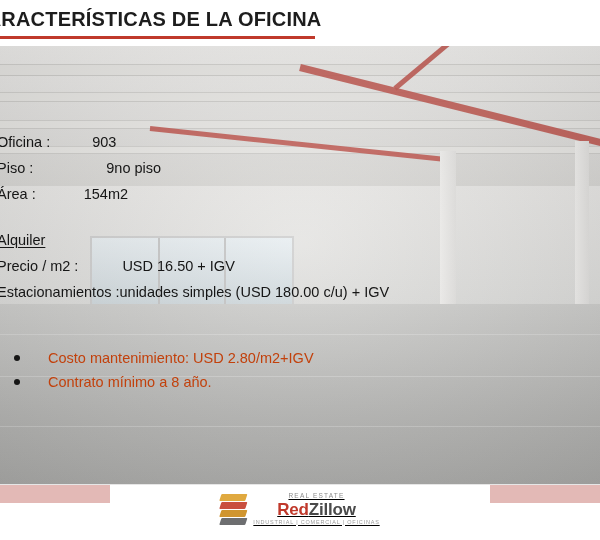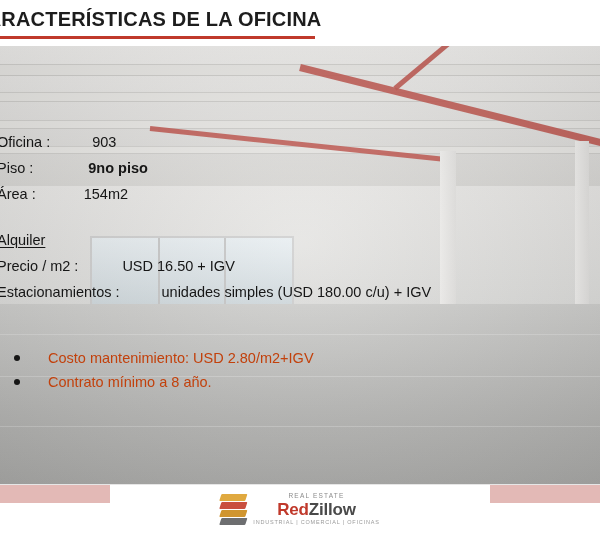--- a/index.html
+++ b/index.html
@@ -133,38 +133,38 @@
     font-size: 14.5px;
     color: #161616;
     white-space: nowrap;
   }
   .lbl { display: inline-block; }
   .val { display: inline-block; }
 
   .r-oficina { left: -3px; top: 88px; }
   .r-oficina .val { margin-left: 42px; }
   .r-piso { left: -3px; top: 114px; }
-  .r-piso .val { margin-left: 55px; font-weight: bold; }
+  .r-piso .val { margin-left: 73px; }
   .r-area { left: -3px; top: 140px; }
   .r-area .val { margin-left: 48px; }
 
   .alquiler {
     position: absolute;
     left: -3px;
     top: 186px;
     font-size: 14.5px;
     color: #161616;
     text-decoration: underline;
     text-underline-offset: 2px;
   }
 
   .r-precio { left: -3px; top: 212px; }
   .r-precio .val { margin-left: 44px; }
   .r-estac { left: -3px; top: 238px; }
-  .r-estac .val { margin-left: 42px; }
+  .r-estac .val { }
 
   .bullets {
     position: absolute;
     left: 6px;
     top: 300px;
     margin: 0;
     padding: 0;
     list-style: none;
   }
   .bullets li {
@@ -205,20 +205,21 @@
   .footer-bar-right { right: 0; width: 110px; }
 
   .logo {
     position: absolute;
     left: 50%;
     top: 8px;
     transform: translateX(-50%);
     display: flex;
     align-items: center;
     gap: 7px;
+    text-decoration: underline;
   }
   .logo-mark {
     position: relative;
     width: 26px;
     height: 30px;
   }
   .logo-mark .lm-layer {
     position: absolute;
     left: 0;
     width: 26px;

